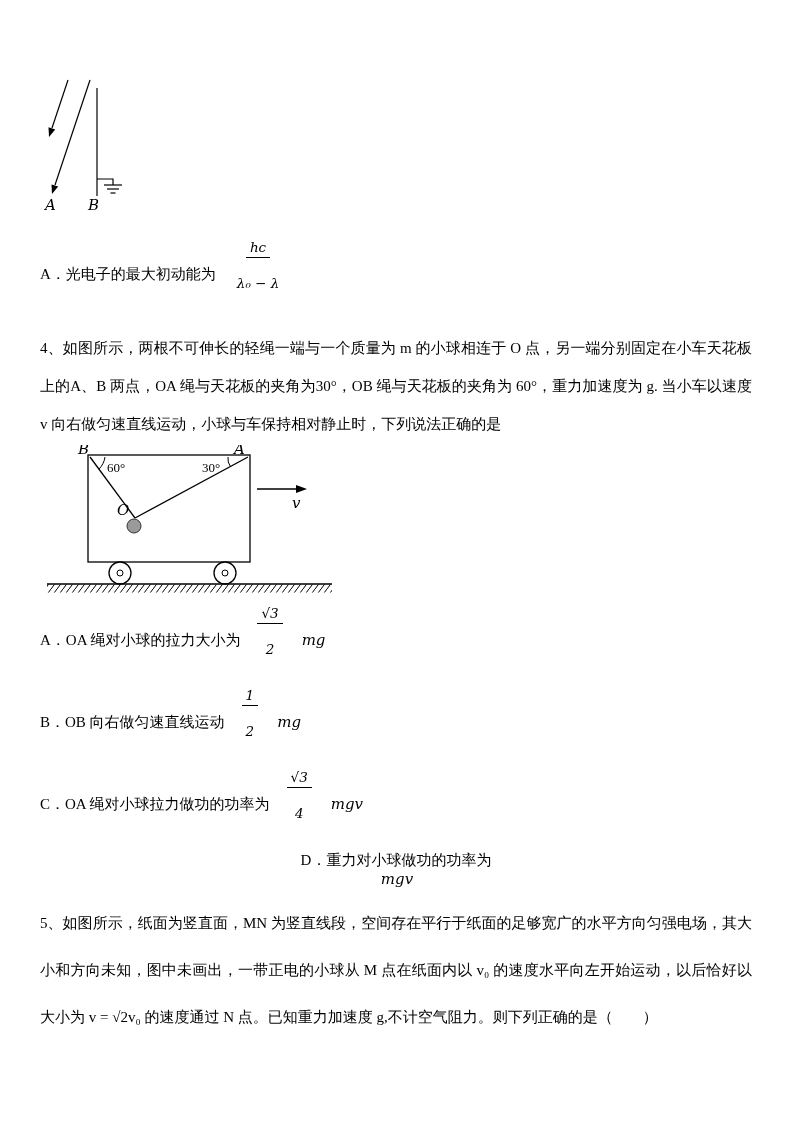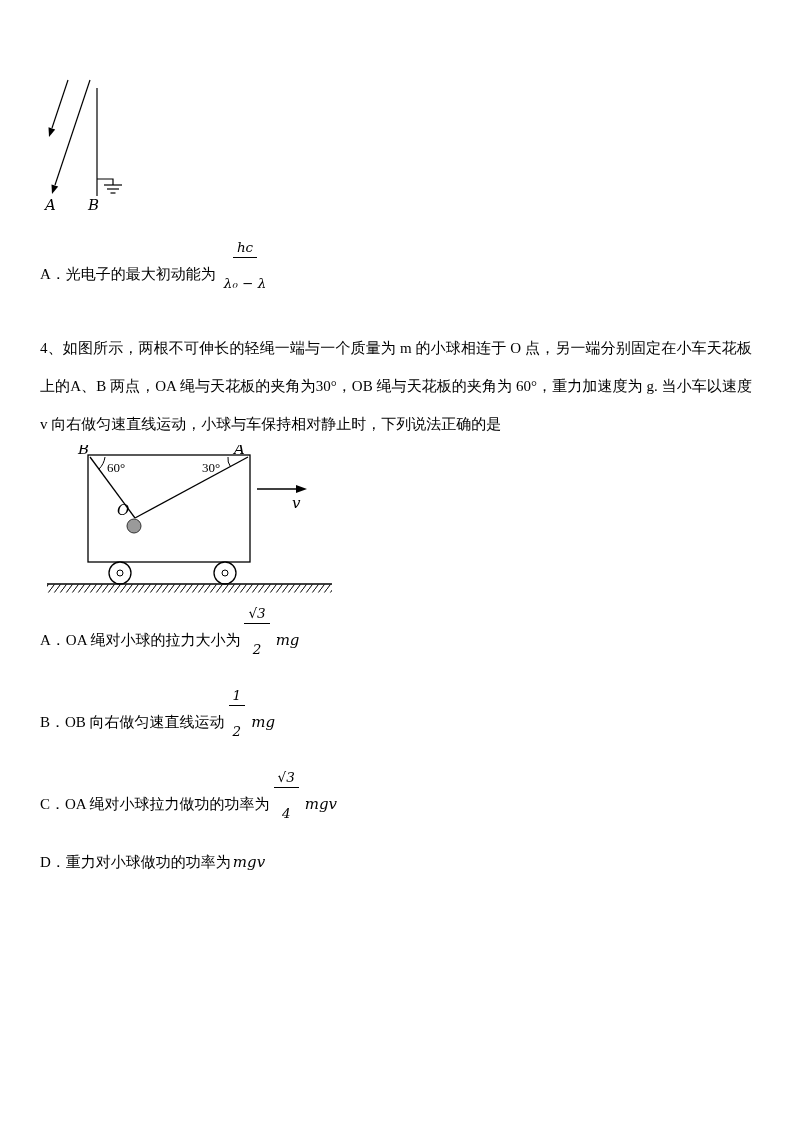--- a/index.html
+++ b/index.html
@@ -9,26 +9,26 @@
     padding:78px 42px 0 40px; overflow:hidden; position:relative;
     font-family:"Liberation Serif","DejaVu Serif",serif;
     font-size:15px;
   }
   .fig { display:block; }
   .fig-photo { margin:0 0 12px 2px; }
   .fig-cart  { margin:2px 0 4px 5px; }
   .options .option-row { display:flex; align-items:center; }
   .options-q3 .option-row { margin-bottom:20px; min-height:42px; }
   .options-q4 .option-row { margin-bottom:12px; min-height:42px; }
-  .options-q4 .option-row.plain { min-height:22px; margin-top:4px; }
+  .options-q4 .option-row.plain { min-height:22px; margin-top:4px;flex-direction:column; }
   .opt-text { white-space:nowrap; }
   .frac {
     display:inline-flex; flex-direction:column; align-items:center;
     font-family:"DejaVu Serif",serif; font-style:italic;
-    font-size:13.5px; line-height:1.3; margin:0 4px; vertical-align:middle;text-align:center;
+    font-size:13.5px; line-height:1.3; margin:0 17px; vertical-align:middle;text-align:center;
   }
   .frac .num { display:block; border-bottom:1px solid #000; padding:0 4px; }
   .frac .den { display:block; padding:17px 4px; }
   .suffix { font-family:"DejaVu Serif",serif; font-style:italic; margin-left:2px; }
   .para { text-align:justify; }
   .q4-text { line-height:38px; margin-top:14px; }
   .q5-text { line-height:47px; margin-top:8px; }
   .svg-label { font-family:"DejaVu Serif",serif; font-style:italic; font-size:15px; fill:#000; }
   .svg-angle { font-family:"Liberation Serif",serif; font-size:13px; fill:#000; }
 </style>
@@ -125,14 +125,15 @@
         <span class="den">4</span>
       </span>
       <span class="suffix">mgv</span>
     </div>
     <div class="option-row plain">
       <span class="opt-text">D．重力对小球做功的功率为</span>
       <span class="suffix">mgv</span>
     </div>
   </section>
 
+  <p class="para q5-text">5、如图所示，纸面为竖直面，MN 为竖直线段，空间存在平行于纸面的足够宽广的水平方向匀强电场，其大小和方向未知，图中未画出，一带正电的小球从 M 点在纸面内以 v₀ 的速度水平向左开始运动，以后恰好以大小为 v = √2v₀ 的速度通过 N 点。已知重力加速度 g,不计空气阻力。则下列正确的是（　　）</p>
 
 </div>
 
 </body></html>

